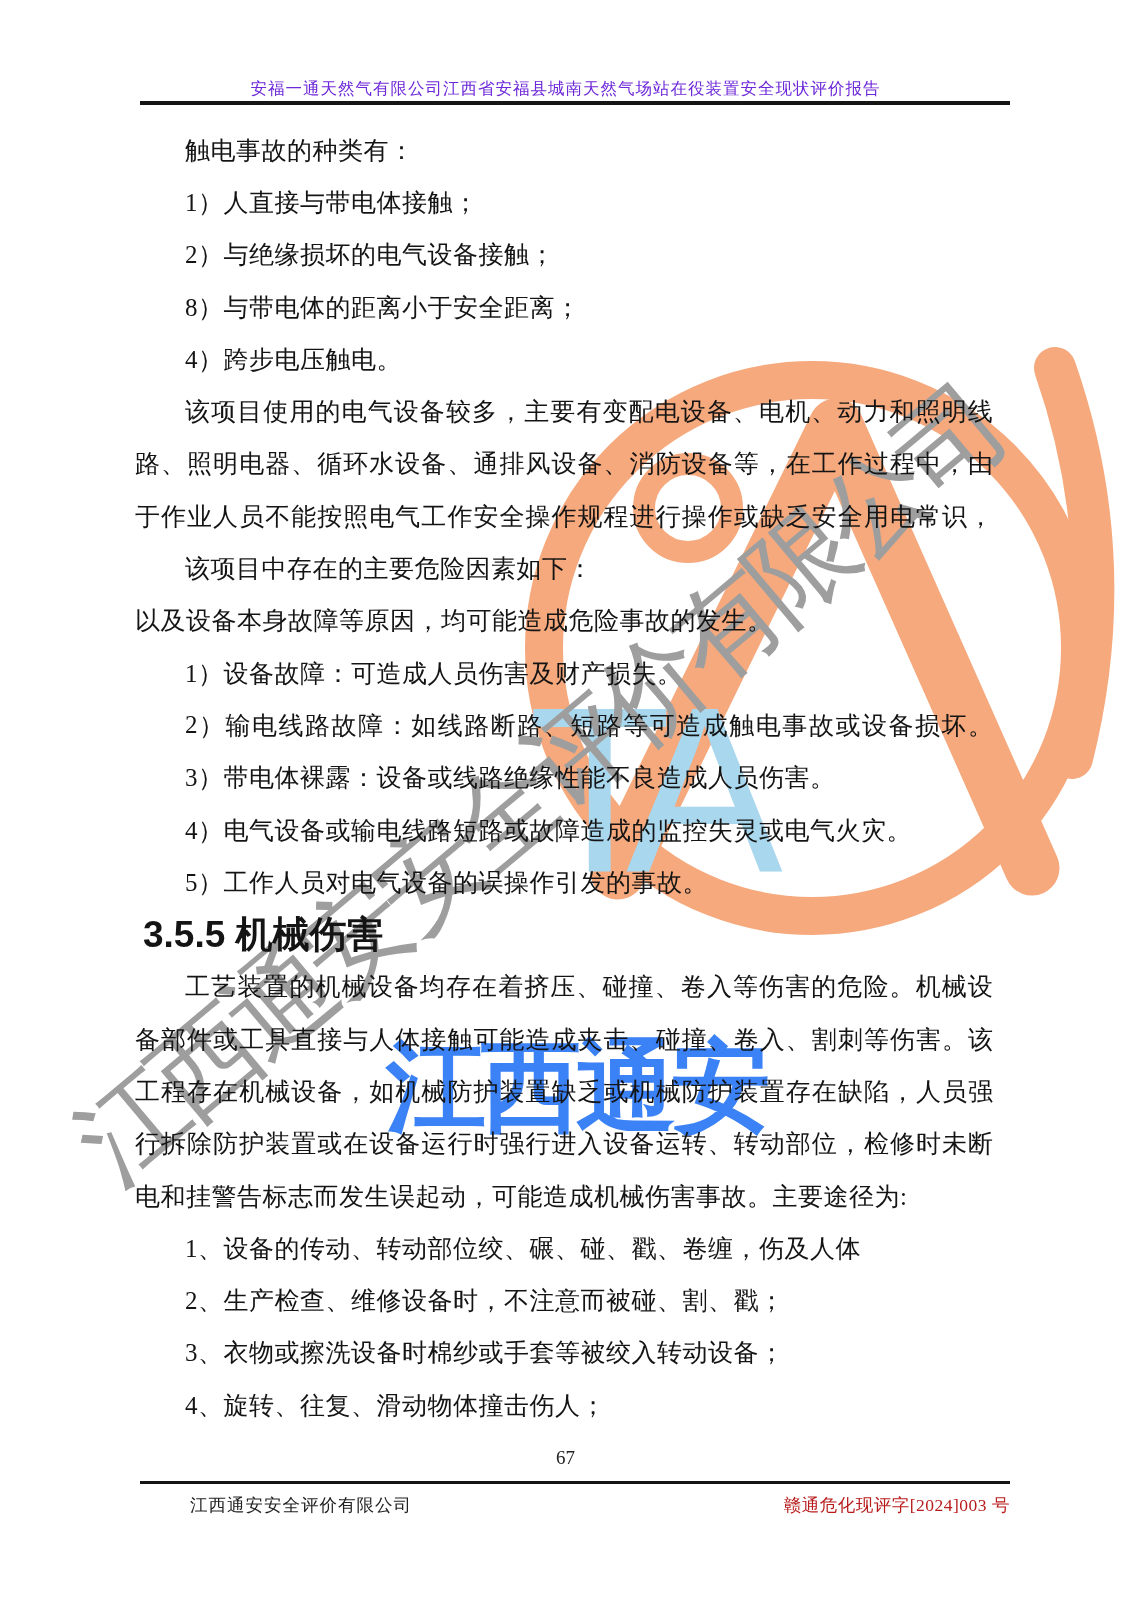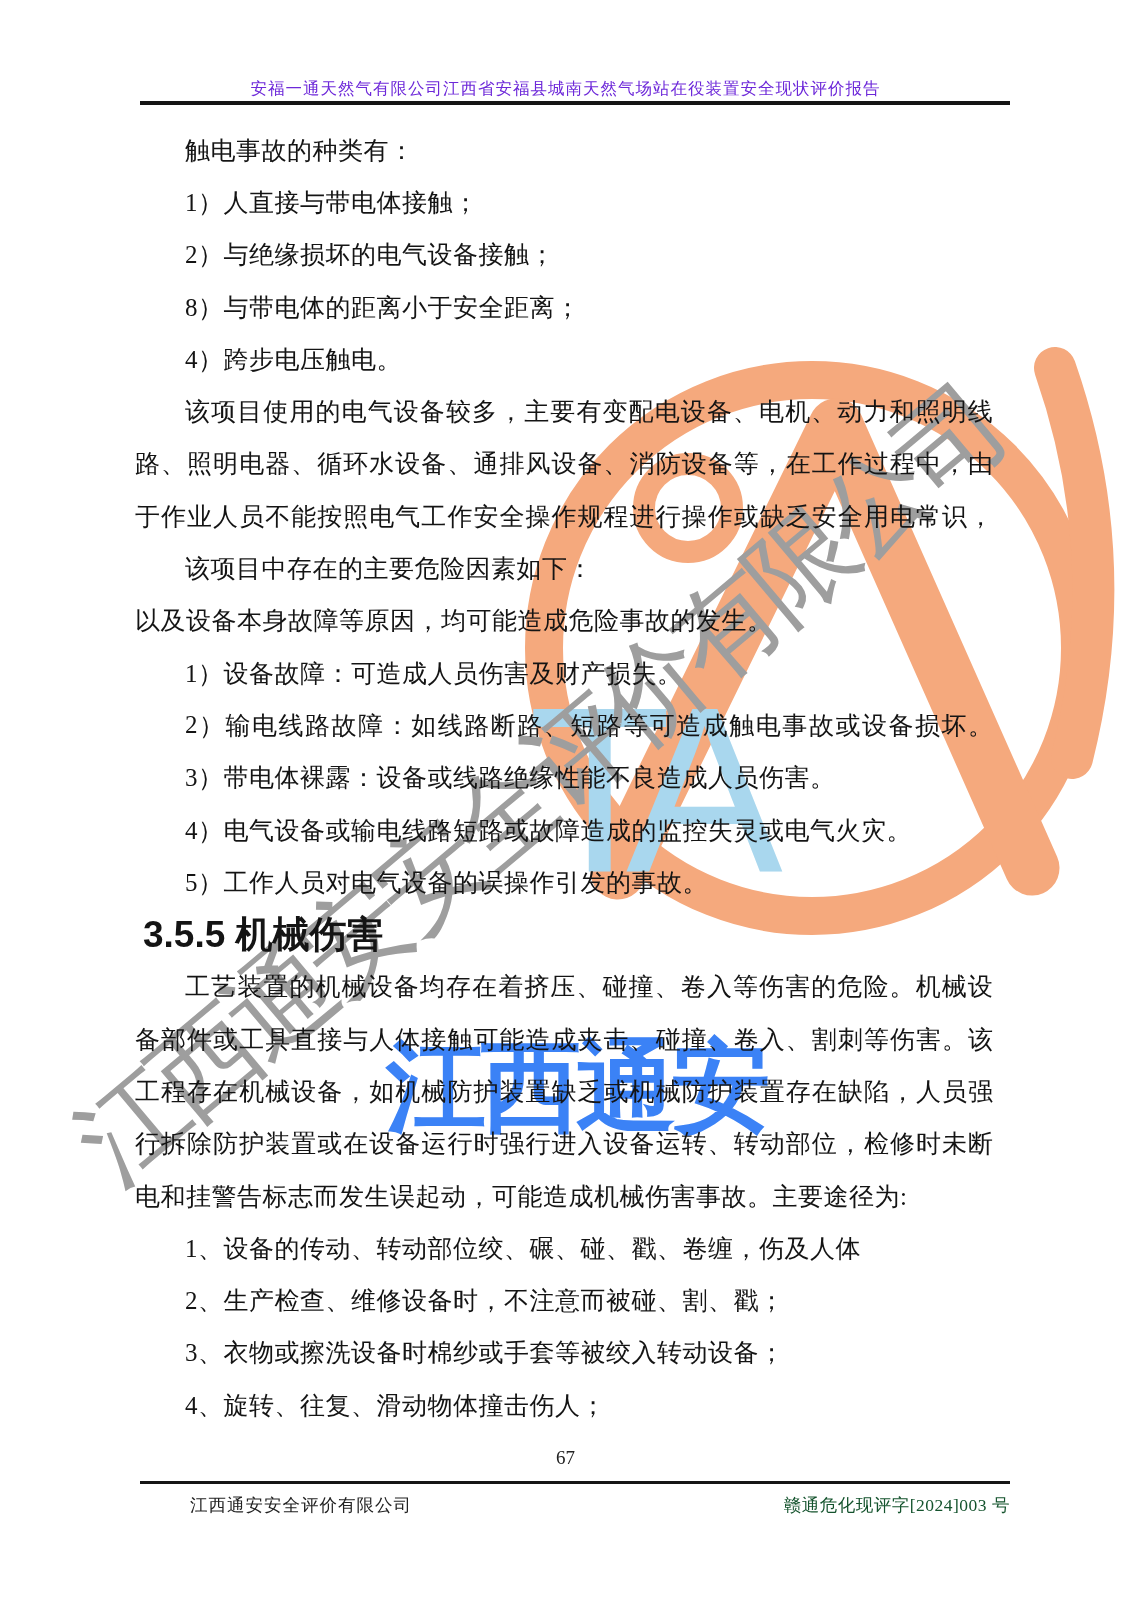--- a/index.html
+++ b/index.html
@@ -56,21 +56,21 @@
   .page-number{
     position:absolute; top:1447px; left:0; width:1131px; z-index:2;
     text-align:center; font-size:19px; color:#222;
   }
   .footer-left{
     position:absolute; top:1493px; left:190px; z-index:2;
     font-size:17.5px; letter-spacing:1px; color:#222;
   }
   .footer-right{
     position:absolute; top:1493px; right:121px; z-index:2;
-    font-size:17.5px; letter-spacing:0.5px; color:#14532d;
+    font-size:17.5px; letter-spacing:0.5px; color:#b91c1c;
   }
 </style>
 </head>
 <body>
 
 <div id="page">
 
   <div id="watermark">
     <svg class="wm-logo-svg" width="1131" height="1600" viewBox="0 0 1131 1600">
 

